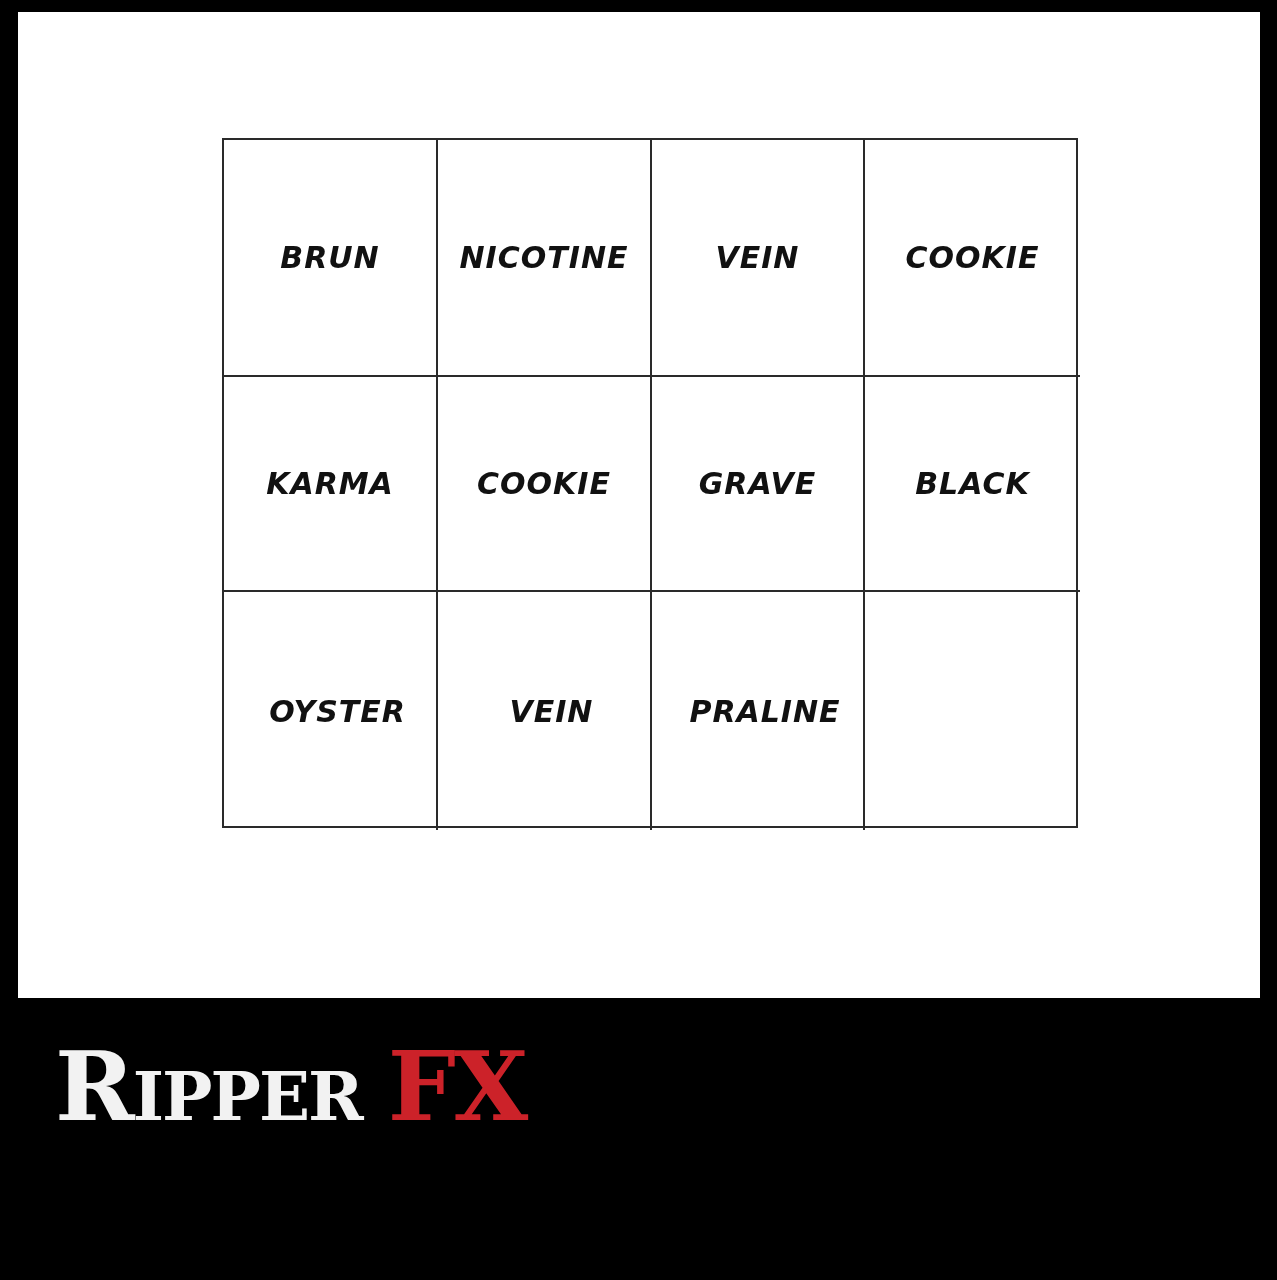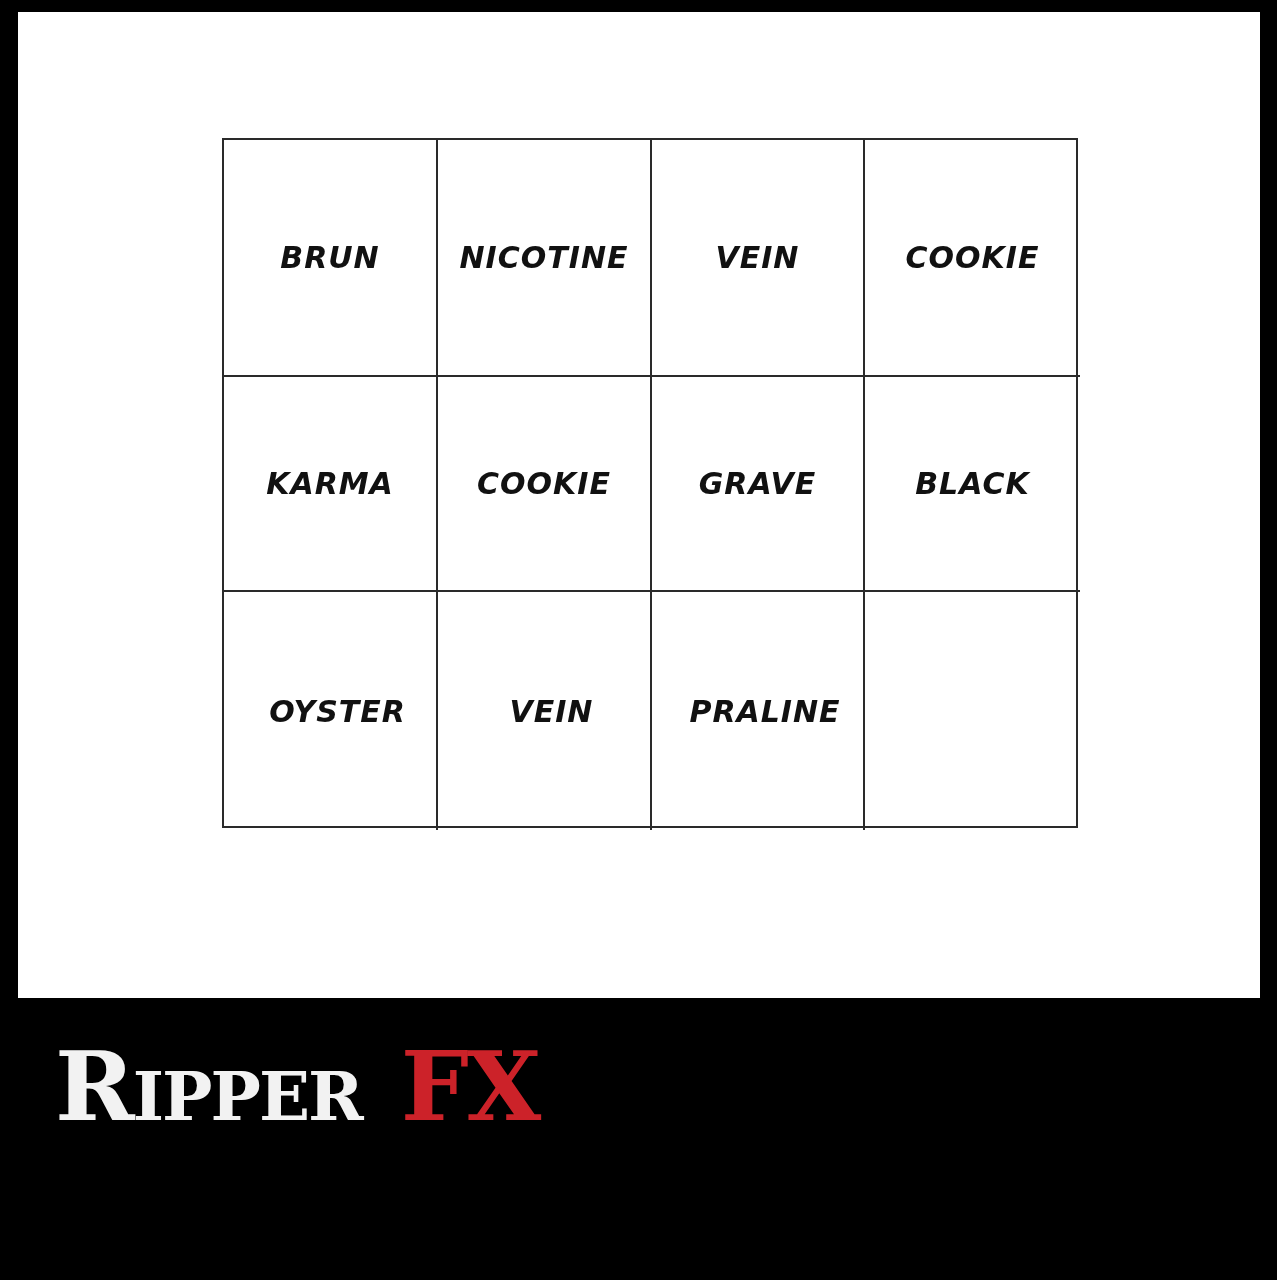--- a/index.html
+++ b/index.html
@@ -7,21 +7,21 @@
   .panel { position:absolute; left:18px; top:12px; width:1242px; height:986px; background:#fff; }
   .grid { position:absolute; left:222px; top:138px; width:856px; height:690px; display:grid;
     grid-template-columns: 214px 214px 213px 215px; grid-template-rows: 237px 215px 238px;
     border:2px solid #2a2a2a; box-sizing:border-box; }
   .cell { border-right:2px solid #2a2a2a; border-bottom:2px solid #2a2a2a; display:flex; align-items:center; justify-content:center; box-sizing:border-box; }
   .cell:nth-child(4n) { border-right:none; }
   .cell:nth-child(n+9) { border-bottom:none;padding-left:15px; }
   .cell span { font-style:italic; font-weight:bold; font-size:30px; color:#111; letter-spacing:1px; }
   .logo { position:absolute; left:55px; top:1030px; font-family:"DejaVu Serif", serif; font-size:96px; font-weight:bold; letter-spacing:-2px; }
   .logo .w { color:#f2f2f2; font-variant:small-caps;margin-top:12px; }
-  .logo .r { color:#cc2229; margin-left:39px; }
+  .logo .r { color:#cc2229; margin-left:26px; }
 </style>
 </head>
 <body>
 
 <div class="panel">
 </div>
 <div class="grid">
   <div class="cell">
       <span>BRUN</span>
     </div>

